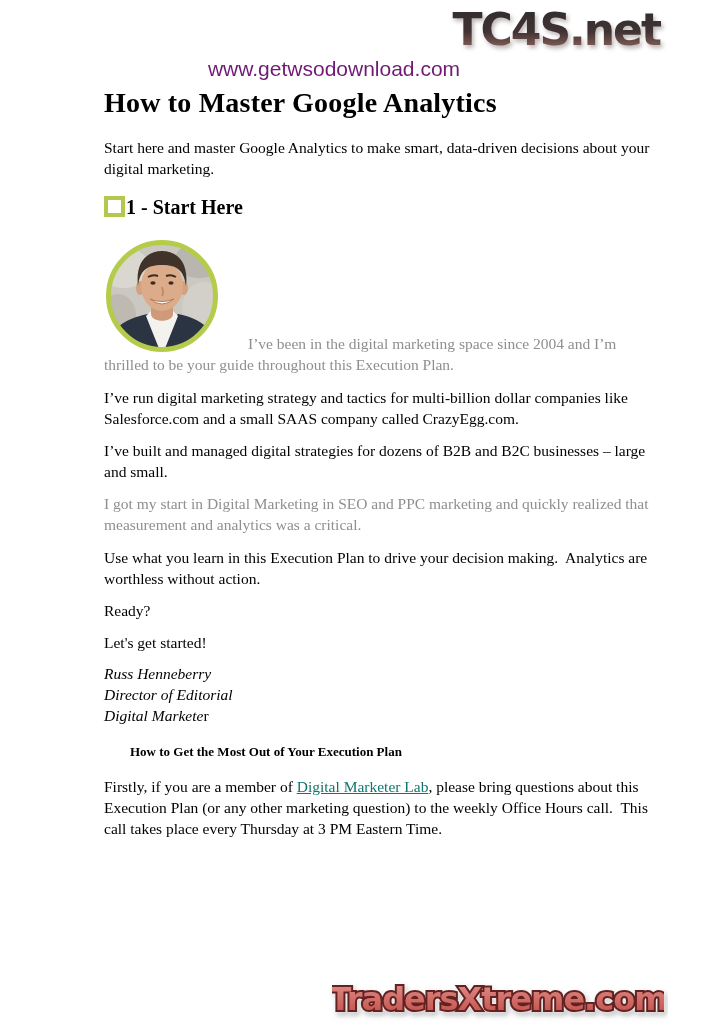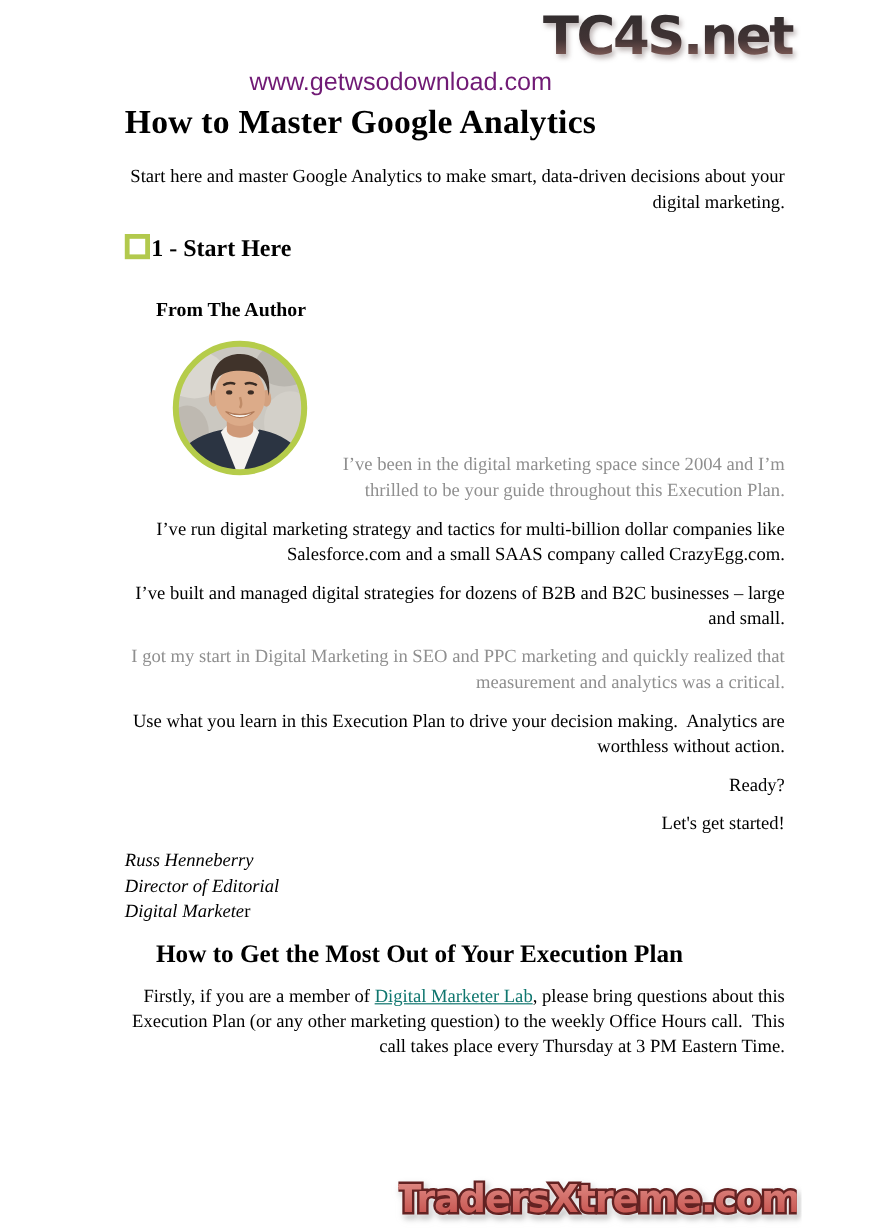--- a/index.html
+++ b/index.html
@@ -3,37 +3,37 @@
 <meta charset="utf-8">
 <style>
   * { margin:0; padding:0; box-sizing:border-box; }
   html,body { background:#ffffff; }
   .page {
     position:relative; width:668px; height:1024px; background:#ffffff;
     overflow:hidden; font-family:"Liberation Serif", serif; color:#000;
   }
   .content { position:absolute; left:104px; top:86px; width:550px; }
   h1.doc-title { font-size:28px; line-height:33px; font-weight:bold; letter-spacing:0.2px; }
-  p.body { font-size:15.5px; line-height:21px; white-space:pre-wrap;text-align:right; }
+  p.body { font-size:15.5px; line-height:21px; white-space:pre-wrap; }
   .intro { margin-top:18px; }
   .muted { color:#8f8f8f; }
   .section-head { margin-top:14px; font-size:20px; line-height:29px; font-weight:bold; }
   .checkbox {
     display:inline-block; width:21px; height:21px; border:4px solid #b2c94d;
     background:#fff; vertical-align:-3px; margin-right:1px;
   }
   .subhead { margin:27px 0 0 26px; font-size:16.5px; font-weight:bold; line-height:17px; }
   .author-para { margin-top:16px; }
   .avatar-svg { vertical-align:bottom; }
   .author-intro { margin-left:28px; }
   .mt { margin-top:11px; }
   .mt12 { margin-top:12px; }
   .sig { margin-top:10px; font-size:15.5px; line-height:21px; font-style:italic; }
   .sig .roman { font-style:normal; }
-  .howto { margin:15px 0 0 26px; font-size:21px; font-weight:bold; line-height:21px; }
+  .howto { margin:15px 0 0 26px; font-size:13px; font-weight:bold; line-height:21px; }
   .firstly { margin-top:14px; }
   a.doc-link { color:#0f766e; text-decoration:underline; cursor:pointer; }
 
   
   .wm-top { position:absolute; top:1px; right:4px; z-index:5;
             filter:drop-shadow(2px 3px 2px rgba(70,45,45,0.35)); }
   .wm-url { position:absolute; top:57px; left:0; width:100%; text-align:center;
             font-family:"Liberation Sans", sans-serif; font-size:21px; line-height:24px;
             color:#701a75; z-index:5; }
   .wm-mid { position:absolute; left:207px; top:484px; z-index:6;
@@ -64,21 +64,20 @@
   <div class="content">
 
     <h1 class="doc-title">How to Master Google Analytics</h1>
 
     <p class="body intro">Start here and master Google Analytics to make smart, data-driven decisions about your digital marketing.</p>
 
     <div class="section-head">
       <span class="checkbox"></span><span>1 - Start Here</span>
     </div>
 
-    <div class="subhead">From The Author</div>
 
     <p class="body author-para"><svg class="avatar-svg" width="116" height="116" viewBox="0 0 116 116">
         <defs>
             <clipPath id="avclip">
               <circle cx="58" cy="58" r="53.5"></circle>
             </clipPath>
           </defs>
         <g clip-path="url(#avclip)">
           <rect width="116" height="116" fill="#cbc8c1"></rect>
           <ellipse cx="20" cy="30" rx="26" ry="20" fill="#dad7d0"></ellipse>

